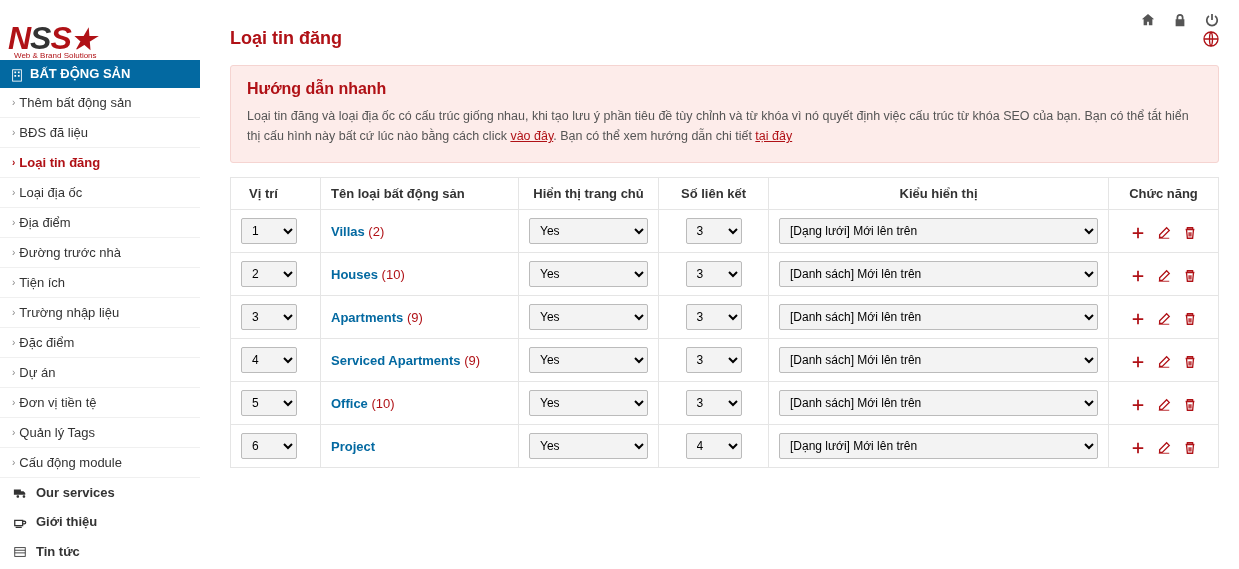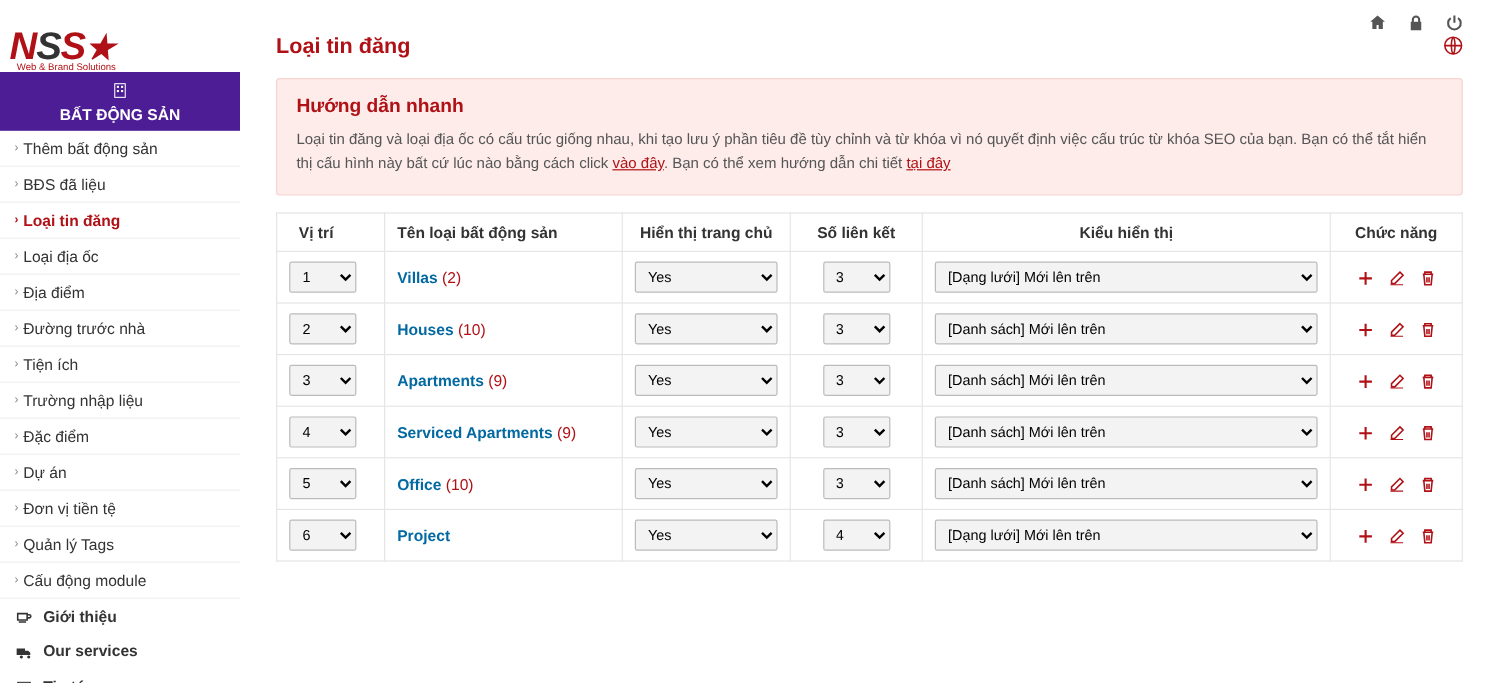--- a/index.html
+++ b/index.html
@@ -9,21 +9,21 @@
 .main { flex: 1; padding: 10px 20px 20px 30px; }
 
 .logo { padding: 2px 8px 0; margin-top: 18px; }
 .logo-text { font-size: 32px; font-weight: 900; font-style: italic; letter-spacing: -1px; }
 .logo-n1 { color: #b01116; }
 .logo-s1 { color: #333; }
 .logo-s2 { color: #b01116; }
 .logo-star { color: #b01116; font-size: 28px; }
 .logo-sub { font-size: 8px; color: #b01116; margin-top: -6px; padding-left: 6px; }
 
-.section-hdr { background: #4c1d95; color: #fff; padding: 6px 10px; font-weight: bold; font-size: 13px; display: flex; align-items: center; gap: 6px; flex-direction: column; }
+.section-hdr { background: #0369a1; color: #fff; padding: 6px 10px; font-weight: bold; font-size: 13px; display: flex; align-items: center; gap: 6px; }
 .section-hdr2 { color: #b01116; padding: 8px 10px; font-weight: bold; font-size: 13px; text-align: center; border-top: 1px solid #eee; }
 
 .nav-item { padding: 7px 10px 7px 12px; border-bottom: 1px solid #f0f0f0; cursor: pointer; display: flex; align-items: center; gap: 4px; }
 .nav-item.active { color: #b01116; font-weight: bold; }
 .chev { color: #888; font-size: 10px; }
 .nav-item.active .chev { color: #b01116; }
 
 .mod-item { padding: 7px 10px 7px 12px; cursor: pointer; display: flex; align-items: center; gap: 8px; font-weight: bold; }
 .mod-icon { width: 16px; display: inline-block; text-align: center; }
 
@@ -149,29 +149,29 @@
         <div class="nav-item">
           <span class="chev">›</span>
           <span>Cấu động module</span>
         </div>
       </div>
 
 
     <div id="mod-items">
         <div class="mod-item">
           <span class="mod-icon"><svg class="icon-svg" viewBox="0 0 16 16" fill="currentColor">
+              <path d="M1 4h8v6H1zM9 6h3l2 2v2H9zM4 12a1.5 1.5 0 100-.01zM11 12a1.5 1.5 0 100-.01z"></path>
+            </svg></span>
+          <span>Our services</span>
+        </div>
+        <div class="mod-item">
+          <span class="mod-icon"><svg class="icon-svg" viewBox="0 0 16 16" fill="currentColor">
               <path d="M2 5h9v6H2z M11 6h2a1 1 0 010 3h-2z M3 13h7" stroke="currentColor" fill="none" stroke-width="1.5"></path>
             </svg></span>
           <span>Giới thiệu</span>
-        </div>
-        <div class="mod-item">
-          <span class="mod-icon"><svg class="icon-svg" viewBox="0 0 16 16" fill="currentColor">
-              <path d="M1 4h8v6H1zM9 6h3l2 2v2H9zM4 12a1.5 1.5 0 100-.01zM11 12a1.5 1.5 0 100-.01z"></path>
-            </svg></span>
-          <span>Our services</span>
         </div>
         <div class="mod-item">
           <span class="mod-icon"><svg class="icon-svg" viewBox="0 0 16 16" fill="currentColor">
               <rect x="2" y="3" width="12" height="10" fill="none" stroke="currentColor"></rect>
               <path d="M2 6h12M2 9h12" stroke="currentColor"></path>
             </svg></span>
           <span>Tin tức</span>
         </div>
       </div>
   </div>

